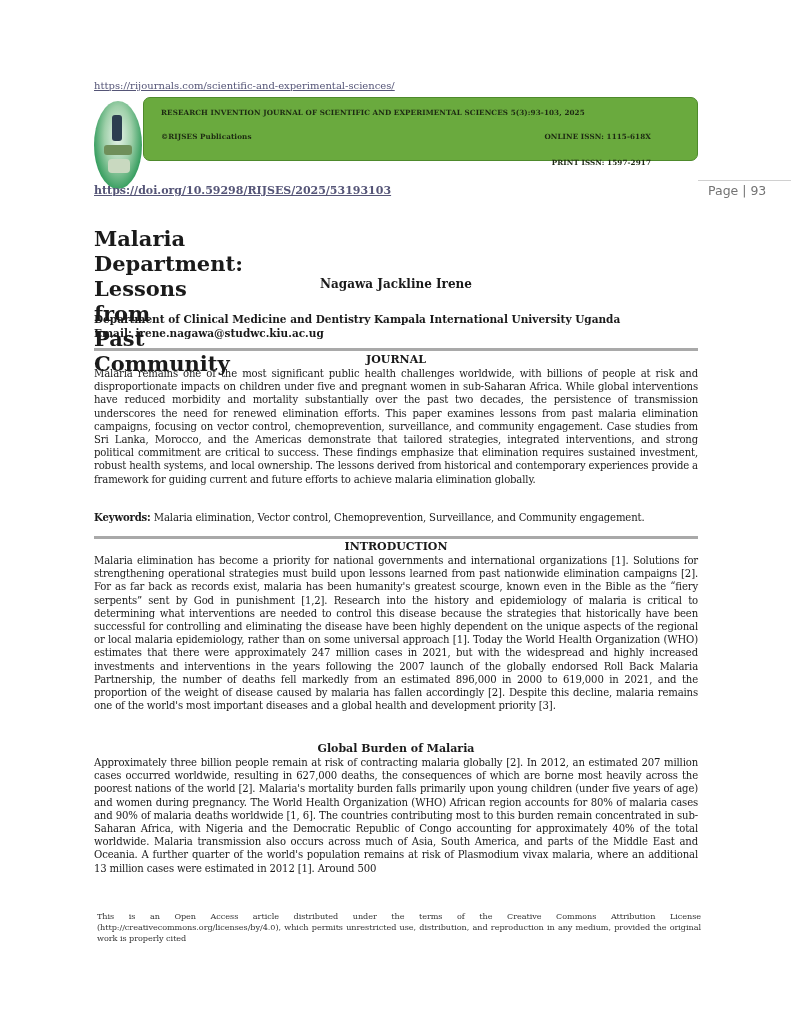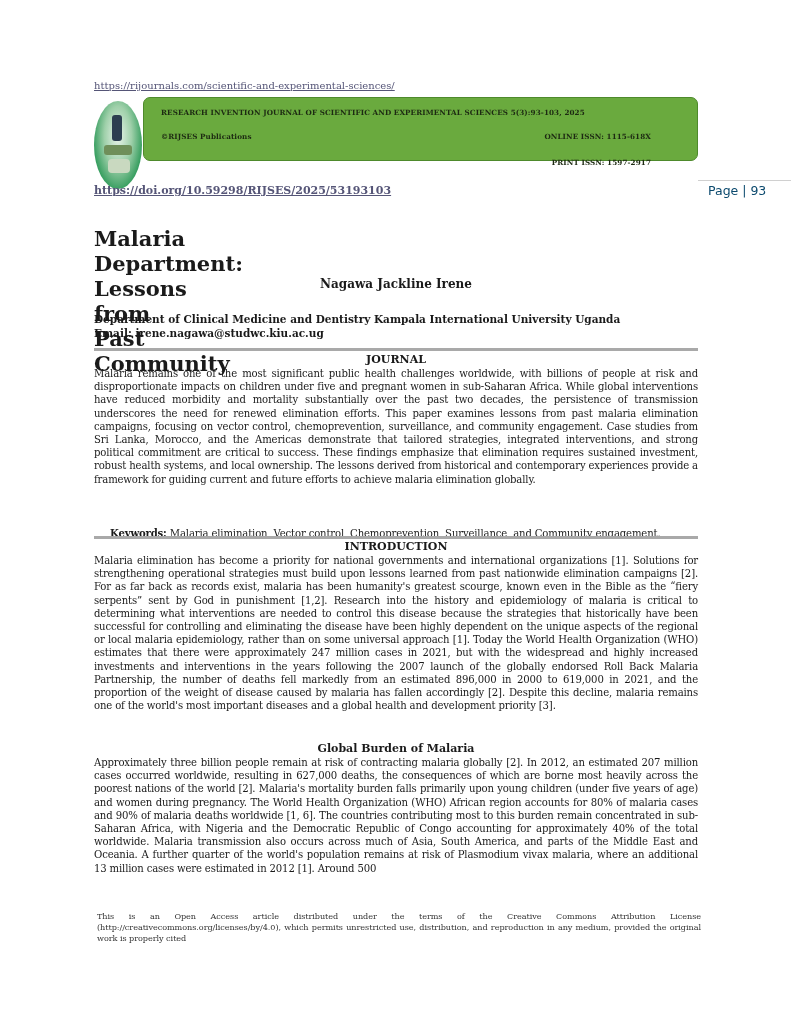--- a/index.html
+++ b/index.html
@@ -16,21 +16,21 @@
   #logo .fig3 { position: absolute; left: 14px; top: 58px; width: 22px; height: 14px; background: #c9d9c0; border-radius: 4px; }
   #banner { left: 143px; top: 97px; width: 555px; height: 64px; background: #6aaa3e;
             border: 1.5px solid #4e8a2c; border-radius: 7px; box-sizing: border-box; }
   #banner .b-text { position: absolute; font-size: 7.2px; font-weight: bold; color: #1d2a12; letter-spacing: 0.1px; white-space: nowrap; }
   #banner-journal { left: 17px; top: 10px; }
   #banner-pub { left: 17px; top: 34px; }
   #banner-online { right: 46px; top: 34px; }
   #banner-print { right: 46px; top: 60px; }
   #doi { left: 94px; top: 184px; font-size: 11px; font-weight: bold; color: #555577; }
   #page-rule { left: 698px; top: 180px; width: 93px; height: 1px; background: #d0d0d0; }
-  #page-num { left: 708px; top: 183px; font-family: "DejaVu Sans", "Liberation Sans", sans-serif; font-size: 12.5px; color: #0c4a6e; }
+  #page-num { left: 708px; top: 183px; font-family: "DejaVu Sans", "Liberation Sans", sans-serif; font-size: 12.5px; color: #737373; }
   #title { left: 94px; top: 226px; width: 604px; font-size: 21px; font-weight: bold; line-height: 25px; text-align: justify; text-align-last: left; }
   #title .t1 { display: flex; justify-content: space-between; flex-direction: column; }
   #author { left: 94px; top: 277px; width: 604px; text-align: center; font-size: 12px; font-weight: bold; }
   #affil { left: 94px; top: 312px; width: 604px; text-align: left; font-size: 10.5px; font-weight: bold; line-height: 14px; }
   .rule { position: absolute; left: 94px; width: 604px; height: 3px; background: #a9a9a9; }
   .sec-head { position: absolute; left: 94px; width: 604px; text-align: center; font-size: 11px; font-weight: bold; }
   .body-text { position: absolute; left: 94px; width: 604px; font-size: 10.1px; line-height: 13.2px; text-align: justify; letter-spacing: -0.15px; }
   #abstract-head { top: 353px; }
   #abstract-body { top: 367px; }
   #keywords { top: 511px; text-align: left; }
@@ -79,21 +79,21 @@
 <div class="abs" id="author">Nagawa Jackline Irene</div>
 
 <div class="abs" id="affil">
   <div>Department of Clinical Medicine and Dentistry Kampala International University Uganda</div>
   <div>Email: irene.nagawa@studwc.kiu.ac.ug</div>
 </div>
 
 <div class="rule" id="rule-1"></div>
 <div class="sec-head" id="abstract-head">JOURNAL</div>
 <p class="body-text" id="abstract-body" style="margin:0;">Malaria remains one of the most significant public health challenges worldwide, with billions of people at risk and disproportionate impacts on children under five and pregnant women in sub-Saharan Africa. While global interventions have reduced morbidity and mortality substantially over the past two decades, the persistence of transmission underscores the need for renewed elimination efforts. This paper examines lessons from past malaria elimination campaigns, focusing on vector control, chemoprevention, surveillance, and community engagement. Case studies from Sri Lanka, Morocco, and the Americas demonstrate that tailored strategies, integrated interventions, and strong political commitment are critical to success. These findings emphasize that elimination requires sustained investment, robust health systems, and local ownership. The lessons derived from historical and contemporary experiences provide a framework for guiding current and future efforts to achieve malaria elimination globally.</p>
-<p class="body-text" id="keywords" style="margin:16px;">
+<p class="body-text" id="keywords" style="margin:0;">
   <b>Keywords:</b>
   <span>Malaria elimination, Vector control, Chemoprevention, Surveillance, and Community engagement.</span>
 </p>
 
 <div class="rule" id="rule-2"></div>
 <div class="sec-head" id="intro-head">INTRODUCTION</div>
 <p class="body-text" id="intro-body" style="margin:0;">Malaria elimination has become a priority for national governments and international organizations [1]. Solutions for strengthening operational strategies must build upon lessons learned from past nationwide elimination campaigns [2]. For as far back as records exist, malaria has been humanity's greatest scourge, known even in the Bible as the “fiery serpents” sent by God in punishment [1,2]. Research into the history and epidemiology of malaria is critical to determining what interventions are needed to control this disease because the strategies that historically have been successful for controlling and eliminating the disease have been highly dependent on the unique aspects of the regional or local malaria epidemiology, rather than on some universal approach [1]. Today the World Health Organization (WHO) estimates that there were approximately 247 million cases in 2021, but with the widespread and highly increased investments and interventions in the years following the 2007 launch of the globally endorsed Roll Back Malaria Partnership, the number of deaths fell markedly from an estimated 896,000 in 2000 to 619,000 in 2021, and the proportion of the weight of disease caused by malaria has fallen accordingly [2]. Despite this decline, malaria remains one of the world's most important diseases and a global health and development priority [3].</p>
 
 <div class="sec-head" id="burden-head">Global Burden of Malaria</div>
 <p class="body-text" id="burden-body" style="margin:0;">Approximately three billion people remain at risk of contracting malaria globally [2]. In 2012, an estimated 207 million cases occurred worldwide, resulting in 627,000 deaths, the consequences of which are borne most heavily across the poorest nations of the world [2]. Malaria's mortality burden falls primarily upon young children (under five years of age) and women during pregnancy. The World Health Organization (WHO) African region accounts for 80% of malaria cases and 90% of malaria deaths worldwide [1, 6]. The countries contributing most to this burden remain concentrated in sub-Saharan Africa, with Nigeria and the Democratic Republic of Congo accounting for approximately 40% of the total worldwide. Malaria transmission also occurs across much of Asia, South America, and parts of the Middle East and Oceania. A further quarter of the world's population remains at risk of Plasmodium vivax malaria, where an additional 13 million cases were estimated in 2012 [1]. Around 500</p>

